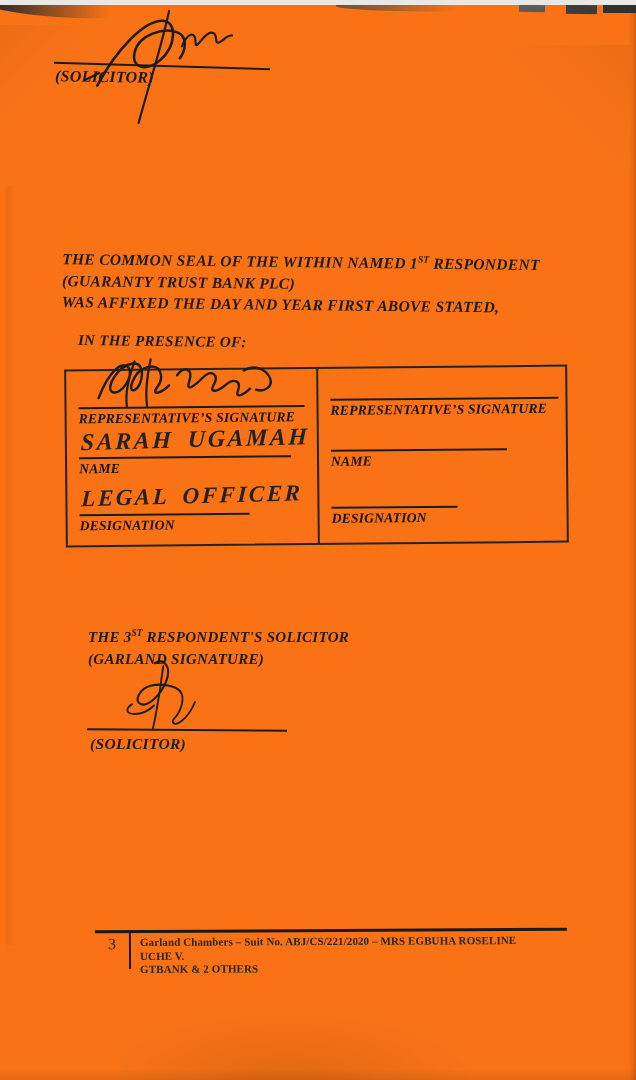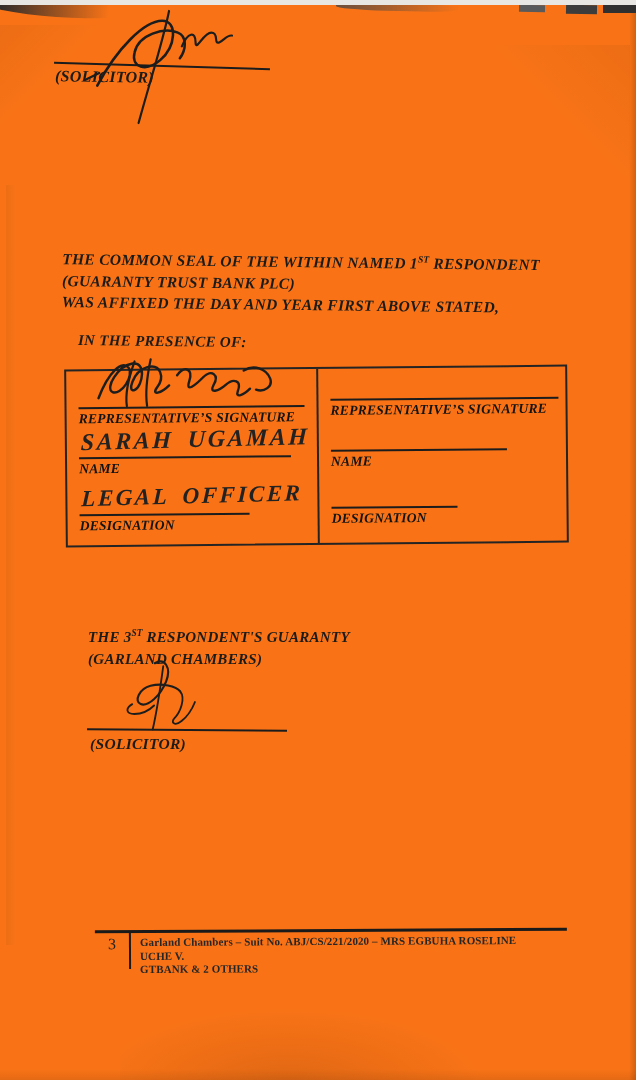--- a/index.html
+++ b/index.html
@@ -121,22 +121,22 @@
       <div class="fline" style="left:12px;top:30px;width:228px;"></div>
       <div class="flabel" style="left:12px;top:34px;">REPRESENTATIVE’S SIGNATURE</div>
       <div class="fline" style="left:12px;top:81px;width:176px;"></div>
       <div class="flabel" style="left:12px;top:85px;">NAME</div>
       <div class="fline" style="left:12px;top:138px;width:126px;"></div>
       <div class="flabel" style="left:12px;top:142px;">DESIGNATION</div>
     </div>
   </div>
 
   <div class="heading bi" style="left:88px;top:617px;font-size:15px;line-height:22px;">
-    <div><span>THE 3</span><sup class="ord">ST</sup><span> RESPONDENT'S  GUARANTY</span></div>
-    <div>(GARLAND CHAMBERS)</div>
+    <div><span>THE 3</span><sup class="ord">ST</sup><span> RESPONDENT'S  SOLICITOR</span></div>
+    <div>(GARLAND SIGNATURE)</div>
   </div>
   <svg class="sig" style="left:95px;top:654px;" width="152" height="74" viewBox="0 0 150 105">
     <path d="M52,6 c14,-8 24,6 16,26 c-8,20 -26,36 -36,32 c-10,-4 -2,-22 14,-26 c16,-4 36,0 42,8" stroke-width="3"></path>
     <path d="M20,64 c-10,6 -9,14 3,14 c12,0 22,-6 28,-12" stroke-width="2.6"></path>
     <path d="M88,46 c8,10 0,30 -8,38 c-6,6 0,12 10,4 c9,-7 15,-17 19,-27" stroke-width="2.6"></path>
     <path d="M64,10 C60,40 55,74 49,100" stroke-width="2.6"></path>
   </svg>
   <div class="ink-line" style="left:87px;top:724px;width:200px;transform:rotate(0.5deg);"></div>
   <div class="heading bi" style="left:90px;top:730px;font-size:15.5px;">(SOLICITOR)</div>
 

